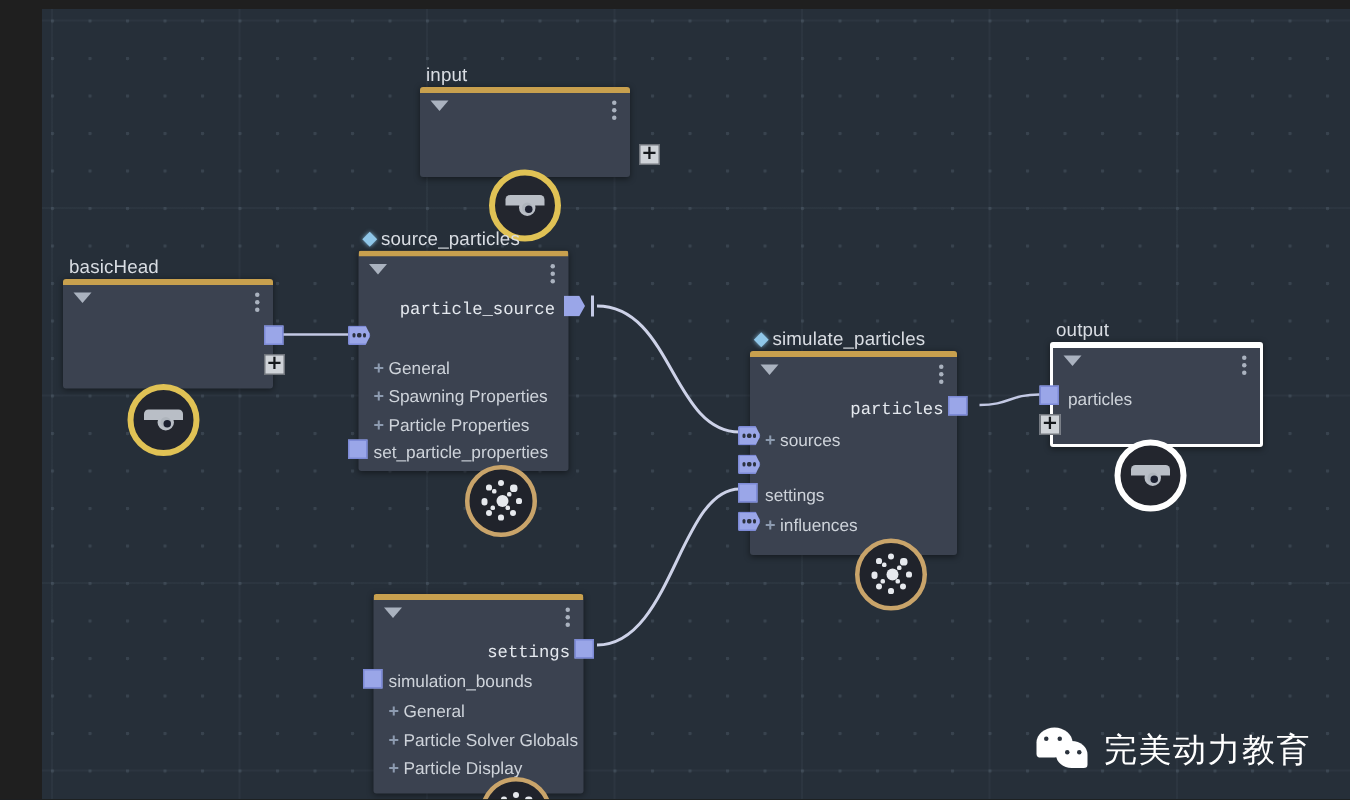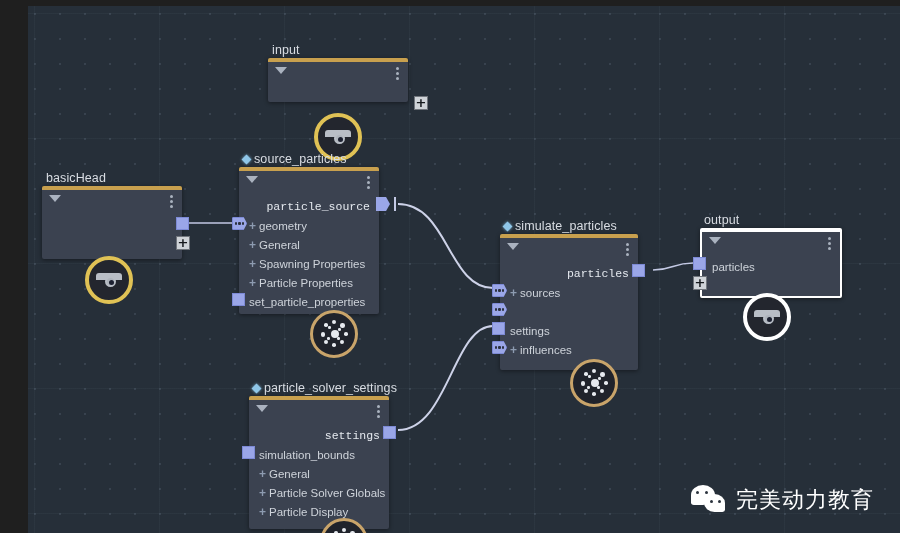--- a/index.html
+++ b/index.html
@@ -230,21 +230,21 @@
 
       <path d="M 158,217 L 205,217" stroke="#c3c9e4" stroke-width="1.6" fill="none"></path>
 
       <path d="M 370,198 C 420,198 420,282 465,282" stroke="#cdd2e8" stroke-width="2" fill="none"></path>
 
       <path d="M 370,424 C 420,424 425,320 465,320" stroke="#cdd2e8" stroke-width="2" fill="none"></path>
 
       <path d="M 625,264 C 645,264 645,257 665,257" stroke="#c3c9e4" stroke-width="1.6" fill="none"></path>
     </svg>
 
-    <div class="node" style="left:240px; top:52px; width:140px; height:44px;">
+    <div class="node" style="left:252px; top:52px; width:140px; height:60px;">
       <div class="node-title">
         <span>input</span>
       </div>
       <div class="node-body">
         <div class="node-collapse"></div>
         <div class="node-menu">
             <i></i>
             <i></i>
             <i></i>
           </div>
@@ -286,23 +286,20 @@
       </div>
       <div class="node-body">
         <div class="node-collapse"></div>
         <div class="node-menu">
             <i></i>
             <i></i>
             <i></i>
           </div>
         <div class="row out" style="top:26px;">
           <span>particle_source</span>
-        </div>
-        <div class="row in" style="top:46px;">
-          <span class="plus-sign">+</span><span>geometry</span>
         </div>
         <div class="row in" style="top:65px;">
           <span class="plus-sign">+</span><span>General</span>
         </div>
         <div class="row in" style="top:84px;">
           <span class="plus-sign">+</span><span>Spawning Properties</span>
         </div>
         <div class="row in" style="top:103px;">
           <span class="plus-sign">+</span><span>Particle Properties</span>
         </div>
@@ -331,23 +328,20 @@
           <i style="left:5px;top:4px;width:3.5px;height:3.5px;"></i>
           <i style="left:9px;top:7px;width:2.5px;height:2.5px;"></i>
           <i style="left:19px;top:9px;width:2.5px;height:2.5px;"></i>
           <i style="left:18px;top:18px;width:2.5px;height:2.5px;"></i>
           <i style="left:8px;top:18px;width:2.5px;height:2.5px;"></i>
         </div>
       </div>
     </div>
 
     <div class="node" style="left:221px; top:390px; width:140px; height:133px;">
-      <div class="node-title">
-        <span class="tdiamond"></span><span>particle_solver_settings</span>
-      </div>
       <div class="node-body">
         <div class="node-collapse"></div>
         <div class="node-menu">
             <i></i>
             <i></i>
             <i></i>
           </div>
         <div class="row out" style="top:26px;">
           <span>settings</span>
         </div>

